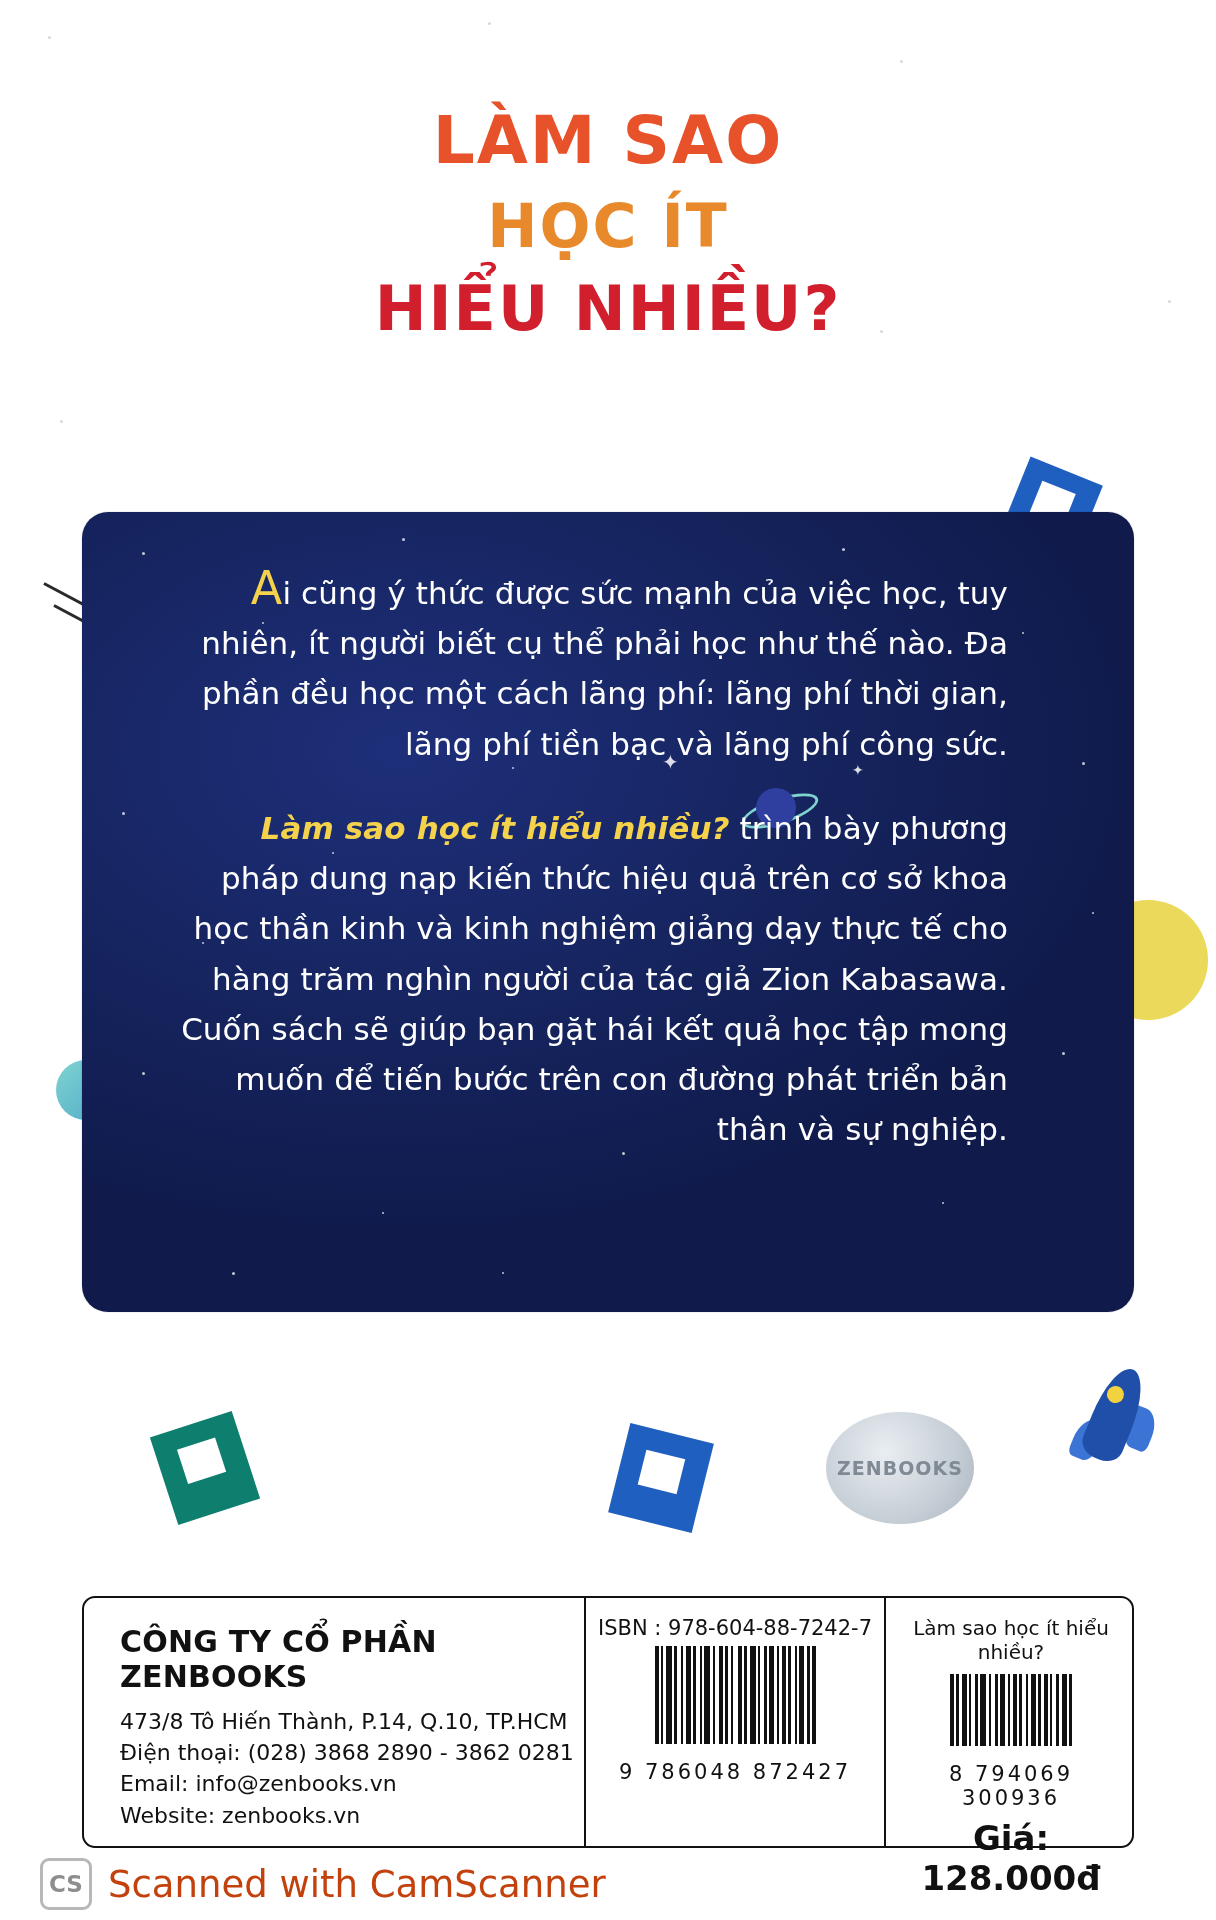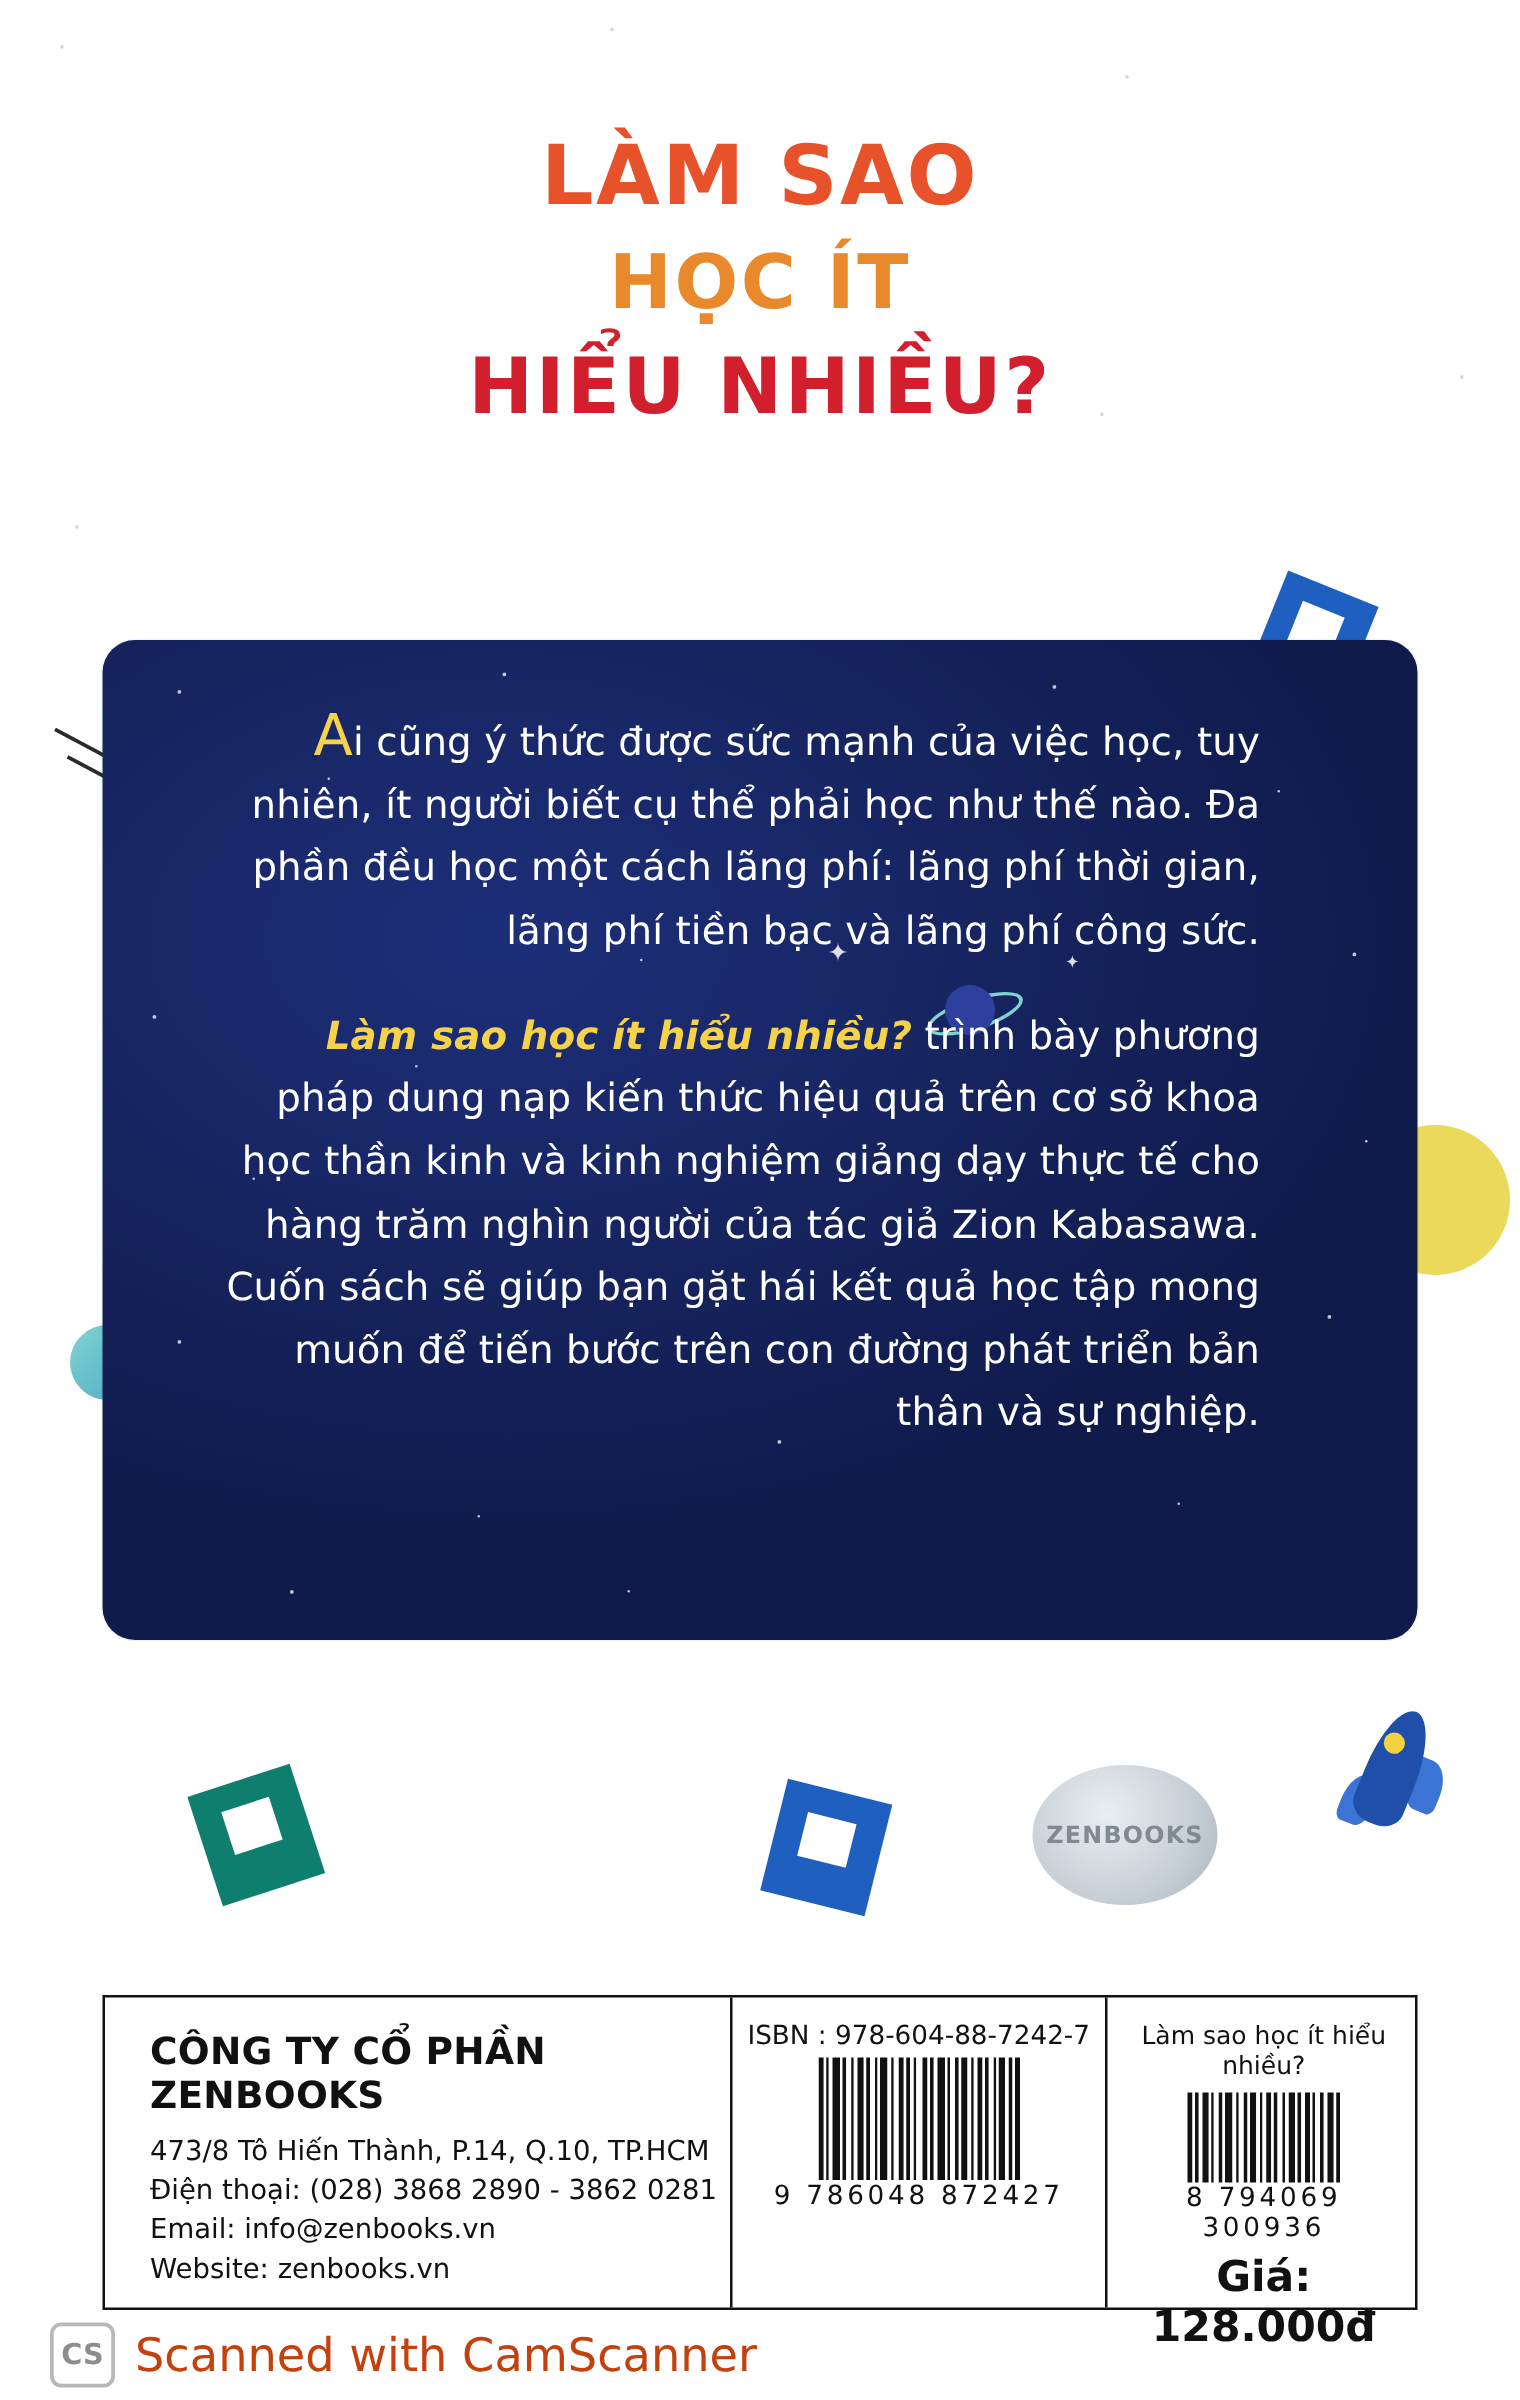--- a/index.html
+++ b/index.html
@@ -254,21 +254,21 @@
   }
 
   
   .footer {
     position: absolute;
     left: 82px;
     top: 1596px;
     width: 1052px;
     height: 252px;
     border: 2px solid #111111;
-    border-radius: 0;
+    border-radius: 13px;
     box-sizing: border-box;
     display: flex;
   }
   .footer .col-left {
     width: 500px;
     padding: 26px 0 0 36px;
     box-sizing: border-box;
   }
   .pub-name {
     font-family: "DejaVu Sans", sans-serif;
@@ -330,21 +330,21 @@
   .barcode i {
     display: block;
     background: #111;
     height: 100%;
   }
   .bc-digits {
     font-family: "DejaVu Sans", sans-serif;
     font-size: 21px;
     letter-spacing: 3px;
     color: #111;
-    margin-top: 0;
+    margin-top: 16px;
   }
 
   
   .watermark {
     position: absolute;
     left: 40px;
     top: 1858px;
     display: flex;
     align-items: center;
     gap: 16px;

